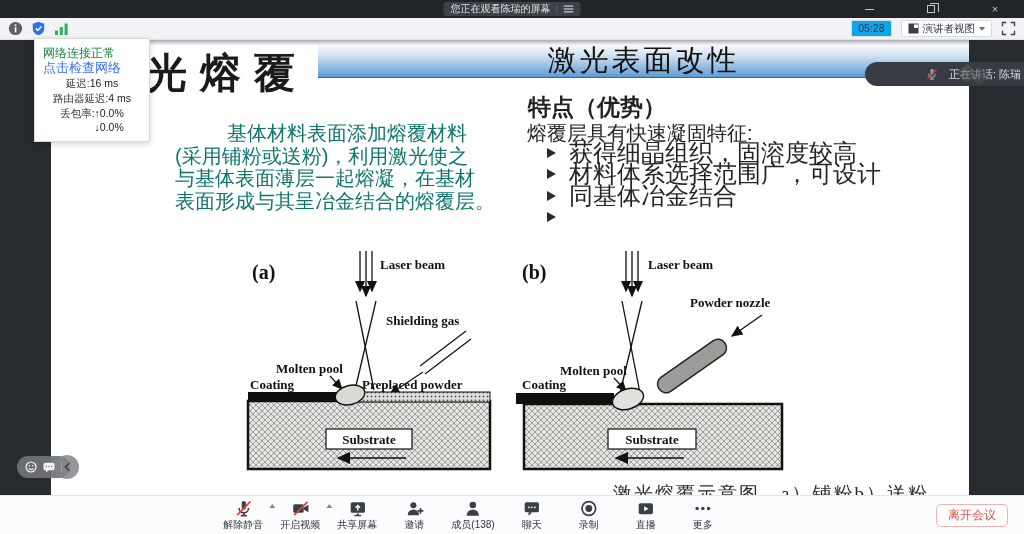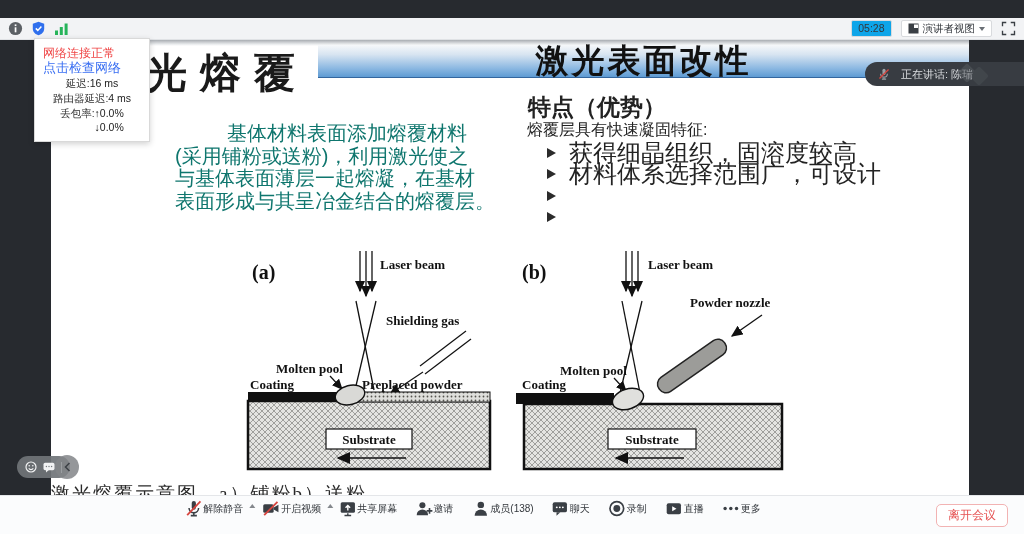--- a/index.html
+++ b/index.html
@@ -37,83 +37,103 @@
   
   .content { position:absolute; top:40px; left:0; right:0; bottom:39px; background:#272a2f; }
   .slide { position:absolute; left:51px; top:0; width:918px; height:455px; background:#ffffff; overflow:hidden; }
   .slide-topband { position:absolute; top:0; left:0; right:0; height:6px;
     background:linear-gradient(180deg,#a9adb2 0%,#e9ebed 70%,#ffffff 100%); }
   .slide-title-left { position:absolute; left:95px; top:6px; font-family:"Liberation Serif", serif;
     font-size:41px; font-weight:700; color:#1a1a1a; letter-spacing:13px; white-space:nowrap; }
   .banner { position:absolute; left:267px; top:5px; right:0; height:33px;
     background:linear-gradient(180deg,#f6f8fa 0%,#d7e4f1 30%,#8db9e2 72%,#5e9bd3 100%);
     border-bottom:1px solid #33669e; display:flex; align-items:center; justify-content:center; }
-  .banner-title { font-family:"Liberation Serif", serif; font-size:33px; font-weight:700;
+  .banner-title { font-family:"Liberation Serif", serif; font-size:29px; font-weight:400;
     color:#111; letter-spacing:3px; white-space:nowrap; }
 
   .col-heading { position:absolute; font-size:23px; font-weight:600; color:#222; white-space:nowrap; }
   .lh { left:182px; top:52px; }
   .rh { left:477px; top:52px; }
   .body-lines { position:absolute; left:124px; top:82px; width:360px; font-size:20px; color:#0f766e; line-height:22.5px; }
   .body-lines .ln1 { padding-left:52px; }
-  .sub-line { position:absolute; left:476px; top:80px; font-size:16px; color:#232323; white-space:nowrap; }
+  .sub-line { position:absolute; left:476px; top:80px; font-size:20px; color:#232323; white-space:nowrap; }
   .bullets { position:absolute; left:496px; top:102px; font-size:24px; color:#232323; }
   .bullet-row { display:flex; align-items:center; height:21.5px; white-space:nowrap; }
   .tri { width:0; height:0; border-left:9px solid #2b2b2b; border-top:5.5px solid transparent;
     border-bottom:5.5px solid transparent; margin-right:13px; flex:0 0 auto; }
 
   .diagram-a { position:absolute; left:187px; top:203px; width:262px; height:232px; }
   .diagram-b { position:absolute; left:457px; top:203px; width:282px; height:232px; }
   .dg-lb { font-family:"Liberation Serif", serif; font-size:13px; font-weight:700; fill:#111; }
   .dg-tag { font-family:"Liberation Serif", serif; font-size:20px; font-weight:700; fill:#111; }
-  .caption { position:absolute; left:0; right:40px; top:441px; text-align:left;
+  .caption { position:absolute; left:0; right:40px; top:441px; text-align:right;
     font-family:"Liberation Serif", serif; font-size:19px; color:#2a2a2a; letter-spacing:2px; white-space:nowrap; }
 
   
   .net-popup { position:absolute; left:34px; top:38px; width:116px; background:#ffffff;
     border:1px solid #d9d9d9; box-shadow:0 2px 6px rgba(0,0,0,.18); z-index:40; padding:6px 8px 7px 8px; }
-  .np-status { font-size:12px; color:#ef4444; line-height:16px; }
+  .np-status { font-size:12px; color:#15803d; line-height:16px; }
   .np-link { font-size:13px; color:#3a6ff2; line-height:14px; cursor:pointer; }
   .np-row { display:flex; justify-content:center; font-size:10.5px; color:#333; line-height:14px; margin-top:1px; }
   .np-val { color:#222; text-align:right; }
 
   
   .toast { position:absolute; left:865px; top:62px; right:0; height:24px; background:#383c42;
-    border-radius:12px 0 0 12px; z-index:20; display:flex; align-items:center; overflow:hidden; }
+    border-radius:12px 0 0 12px; z-index:20; display:flex; align-items:center; overflow:hidden;padding-left:48px; }
   .toast-text { font-size:11px; color:#dcdee1; margin-left:10px; white-space:nowrap; }
   .mic-slash-wrap { margin-left:12px; width:14px; height:14px; flex:0 0 auto; }
   .wm { position:absolute; right:22px; top:2px; width:46px; height:20px; opacity:.55; }
   .wm .d1,.wm .d2 { position:absolute; width:14px; height:14px; background:#565b61; transform:rotate(45deg); border-radius:2px; }
   .wm .d1 { left:4px; top:2px; } .wm .d2 { left:16px; top:5px; background:#4a4f55; }
 
   
   .reaction-pill { position:absolute; left:17px; top:416px; height:22px; background:rgba(112,116,120,.92);
     border-radius:12px; display:flex; align-items:center; gap:6px; padding:0 8px; z-index:15; }
   .rp-div { width:1px; height:11px; background:#9b9ea1; }
   .rp-chev { position:absolute; left:29px; top:-1px; width:24px; height:24px; border-radius:50%;
     background:rgba(130,133,136,.85); z-index:-1; left:38px; display:flex; align-items:center; justify-content:center; }
 
   
   .toolbar { position:absolute; bottom:0; left:0; right:0; height:39px; background:#fbfcfd;
     border-top:1px solid #e4e6e9; z-index:30; }
   .tb-center { position:absolute; left:473px; top:3px; transform:translateX(-50%); display:flex; gap:17px; }
-  .tb-item { position:relative; display:flex; align-items:center; cursor:pointer; min-width:40px; }
+  .tb-item { position:relative; display:flex; flex-direction:column; align-items:center; cursor:pointer; min-width:40px; }
   .tb-icon { height:19px; display:flex; align-items:flex-end; justify-content:center; color:#3a3f45; }
   .tb-label { font-size:10px; color:#33373c; margin-top:1px; white-space:nowrap; line-height:12px; }
   .tb-caret { position:absolute; right:-12px; top:5px; width:0; height:0; border-left:3.5px solid transparent;
     border-right:3.5px solid transparent; border-bottom:4.5px solid #84888d; cursor:pointer; }
   .leave-btn { position:absolute; right:16px; top:8px; height:23px; padding:0 11px; background:#fff;
     border:1px solid #f2b3b3; border-radius:5px; color:#e65353; font-size:12px; cursor:pointer;
     display:flex; align-items:center; }
 </style>
 </head>
 <body>
 
 <div class="app">
 
+  <div class="titlebar">
+    <div class="watch-pill">
+      <span>您正在观看陈瑞的屏幕</span>
+      <span class="pill-divider"></span>
+      <svg width="10" height="8" viewBox="0 0 10 8">
+        <rect x="0" y="0.5" width="10" height="1.2" fill="#cbd0d4"></rect>
+        <rect x="0" y="3.4" width="10" height="1.2" fill="#cbd0d4"></rect>
+        <rect x="0" y="6.3" width="10" height="1.2" fill="#cbd0d4"></rect>
+      </svg>
+    </div>
+    <div class="win-controls">
+      <span class="wc wc-min">
+          <span class="minbar"></span>
+        </span>
+      <span class="wc wc-res">
+          <span class="resq"></span>
+        </span>
+      <span class="wc wc-close">×</span>
+    </div>
+  </div>
 
   <div class="statusstrip">
     <div class="ss-left">
       <svg width="15" height="15" viewBox="0 0 15 15">
         <circle cx="7.5" cy="7.5" r="6.6" fill="#5c6065"></circle>
         <rect x="6.7" y="3.4" width="1.7" height="1.7" fill="#fff"></rect>
         <rect x="6.7" y="6.3" width="1.7" height="5" fill="#fff"></rect>
       </svg>
       <svg width="15" height="15" viewBox="0 0 15 15">
         <path d="M7.5 0.8 L13.2 2.8 V7.5 C13.2 11 10.7 13.3 7.5 14.3 C4.3 13.3 1.8 11 1.8 7.5 V2.8 Z" fill="#2f6fed"></path>
@@ -162,20 +182,21 @@
         <div class="bullet-row">
             <span class="tri"></span>
             <span>获得细晶组织，固溶度较高</span>
           </div>
         <div class="bullet-row">
             <span class="tri"></span>
             <span>材料体系选择范围广，可设计</span>
           </div>
         <div class="bullet-row">
             <span class="tri"></span>
+            <span>同基体冶金结合</span>
           </div>
         <div class="bullet-row">
             <span class="tri"></span>
           </div>
       </div>
 
       <svg class="diagram-a" viewBox="0 0 262 232">
         <defs>
           <pattern id="hatchA" width="6" height="6" patternUnits="userSpaceOnUse">
             <rect width="6" height="6" fill="#e4e4e1"></rect>

